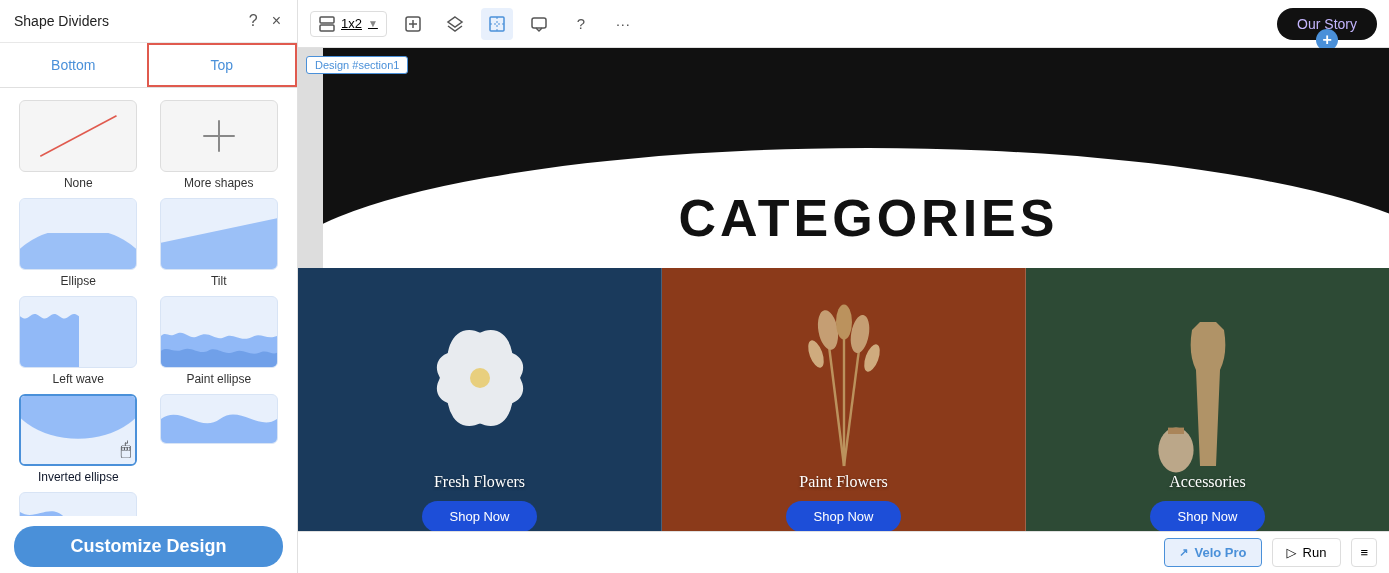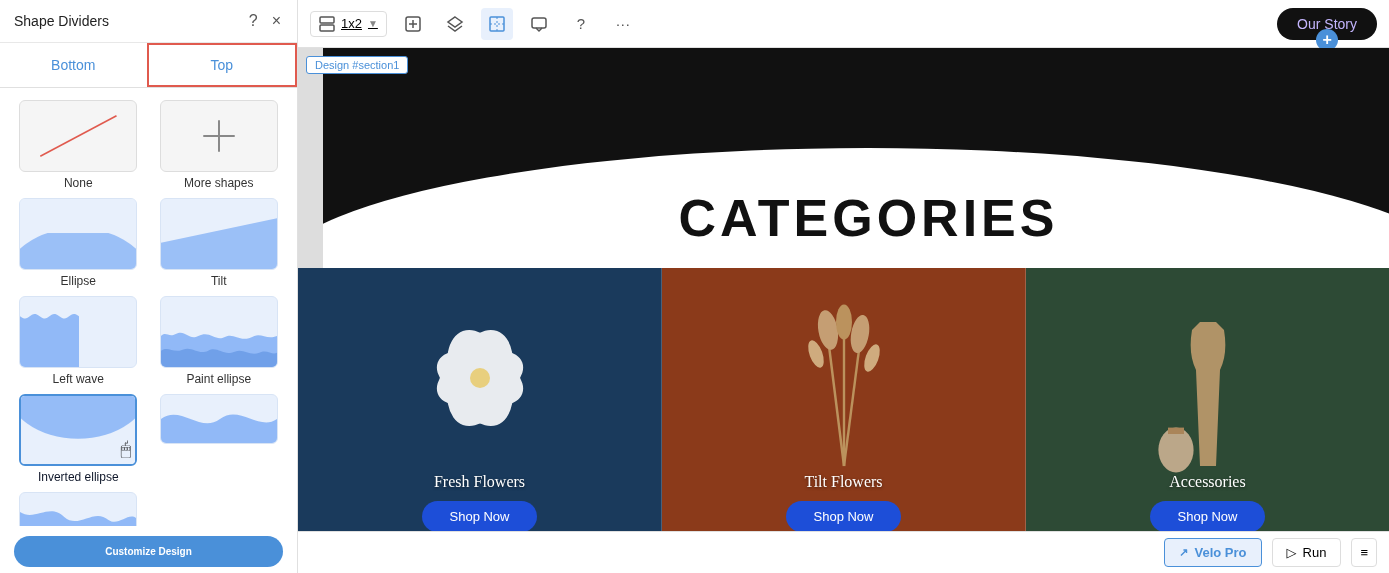--- a/index.html
+++ b/index.html
@@ -166,21 +166,21 @@
 
     
     #customize-btn {
       margin: 10px 14px 6px;
       background: #4a90d9;
       color: #fff;
       border: none;
       border-radius: 20px;
       padding: 10px 0;
       width: calc(100% - 28px);
-      font-size: 10px;
+      font-size: 18px;
       font-weight: 600;
       cursor: pointer;
     }
 
     
     #right-area {
       flex: 1;
       display: flex;
       flex-direction: column;
       overflow: hidden;
@@ -658,21 +658,21 @@
               <line x1="100" y1="220" x2="100" y2="50" stroke="#c8a96e" stroke-width="3"></line>
               <line x1="100" y1="220" x2="120" y2="65" stroke="#c8a96e" stroke-width="3"></line>
               <ellipse cx="80" cy="50" rx="12" ry="25" fill="#d4b88a" transform="rotate(-10,80,50)"></ellipse>
               <ellipse cx="100" cy="40" rx="10" ry="22" fill="#c8a96e"></ellipse>
               <ellipse cx="120" cy="55" rx="11" ry="24" fill="#d4b88a" transform="rotate(10,120,55)"></ellipse>
               <ellipse cx="65" cy="80" rx="8" ry="18" fill="#e0c898" transform="rotate(-20,65,80)"></ellipse>
               <ellipse cx="135" cy="85" rx="8" ry="18" fill="#e0c898" transform="rotate(20,135,85)"></ellipse>
             </svg>
           </div>
           <div class="product-info">
-            <span class="product-name">Tilt Flowers</span>
+            <span class="product-name">Paint Flowers</span>
             <button class="shop-now-btn">Shop Now</button>
           </div>
         </div>
 
         <div class="product-card product-bg-3">
           <div class="flower-overlay">
 
             <svg viewBox="0 0 200 220" width="160" height="200" opacity="0.85">
 
               <path d="M90,220 L85,100 Q75,80 80,50 L90,40 L110,40 L120,50 Q125,80 115,100 L110,220 Z" fill="#c8a070"></path>

